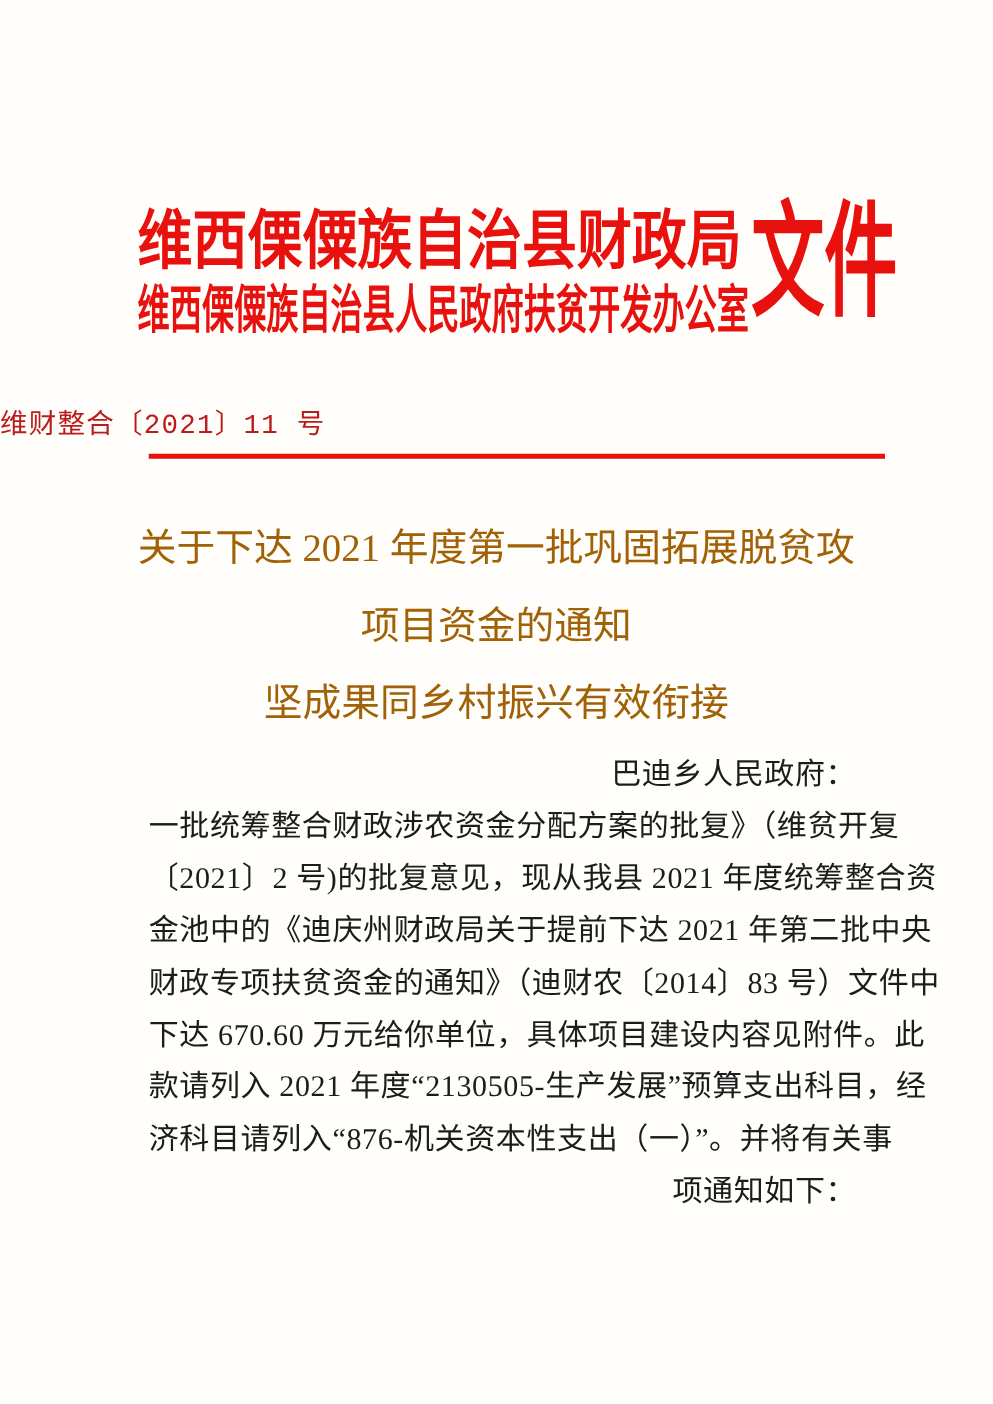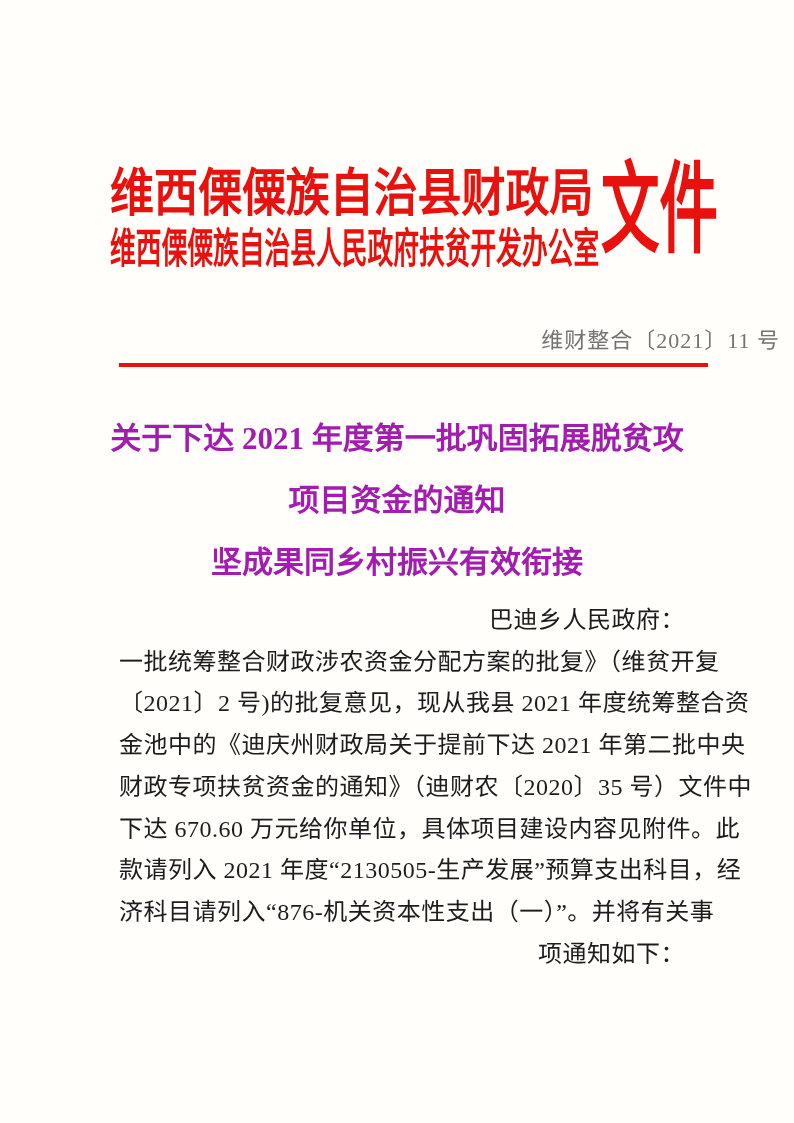--- a/index.html
+++ b/index.html
@@ -53,45 +53,46 @@
     white-space: nowrap;
     transform: scaleX(0.585);
     transform-origin: 0 0;
   }
   
   .doc-number {
     position: absolute;
     left: 0;
     top: 327px;
     width: 780px;
-    text-align: right;
+    text-align: left;
     font-size: 22px;
     line-height: 28px;
-    color: #737373;
+    color: #b91c1c;
     letter-spacing: 1px;
+    font-family: Liberation Mono, monospace;
   }
   
   .red-rule {
     position: absolute;
     left: 119px;
     top: 363px;
     width: 589px;
     height: 4px;
     background: #e8110d;
   }
   
   .title-block {
     position: absolute;
     left: 60px;
     top: 408px;
     width: 674px;
     text-align: center;
-    font-weight: bold;
+    font-weight: normal;
     font-size: 31px;
-    color: #a21caf;
+    color: #a16207;
   }
   .title-block .t-line {
     line-height: 62px;
     white-space: nowrap;
   }
   
   .body-block {
     position: absolute;
     left: 119px;
     top: 600px;
@@ -126,20 +127,20 @@
     <div class="t-line">关于下达 2021 年度第一批巩固拓展脱贫攻</div>
     <div class="t-line">项目资金的通知</div>
     <div class="t-line">坚成果同乡村振兴有效衔接</div>
   </div>
 
   <div class="body-block">
     <div class="b-line">巴迪乡人民政府：</div>
     <div class="b-line">一批统筹整合财政涉农资金分配方案的批复》（维贫开复</div>
     <div class="b-line">〔2021〕2 号)的批复意见，现从我县 2021 年度统筹整合资</div>
     <div class="b-line">金池中的《迪庆州财政局关于提前下达 2021 年第二批中央</div>
-    <div class="b-line">财政专项扶贫资金的通知》（迪财农〔2020〕35 号）文件中</div>
+    <div class="b-line">财政专项扶贫资金的通知》（迪财农〔2014〕83 号）文件中</div>
     <div class="b-line">下达 670.60 万元给你单位，具体项目建设内容见附件。此</div>
     <div class="b-line">款请列入 2021 年度“2130505-生产发展”预算支出科目，经</div>
     <div class="b-line">济科目请列入“876-机关资本性支出（一）”。并将有关事</div>
     <div class="b-line">项通知如下：</div>
   </div>
 
 </div>
 
 </body></html>

